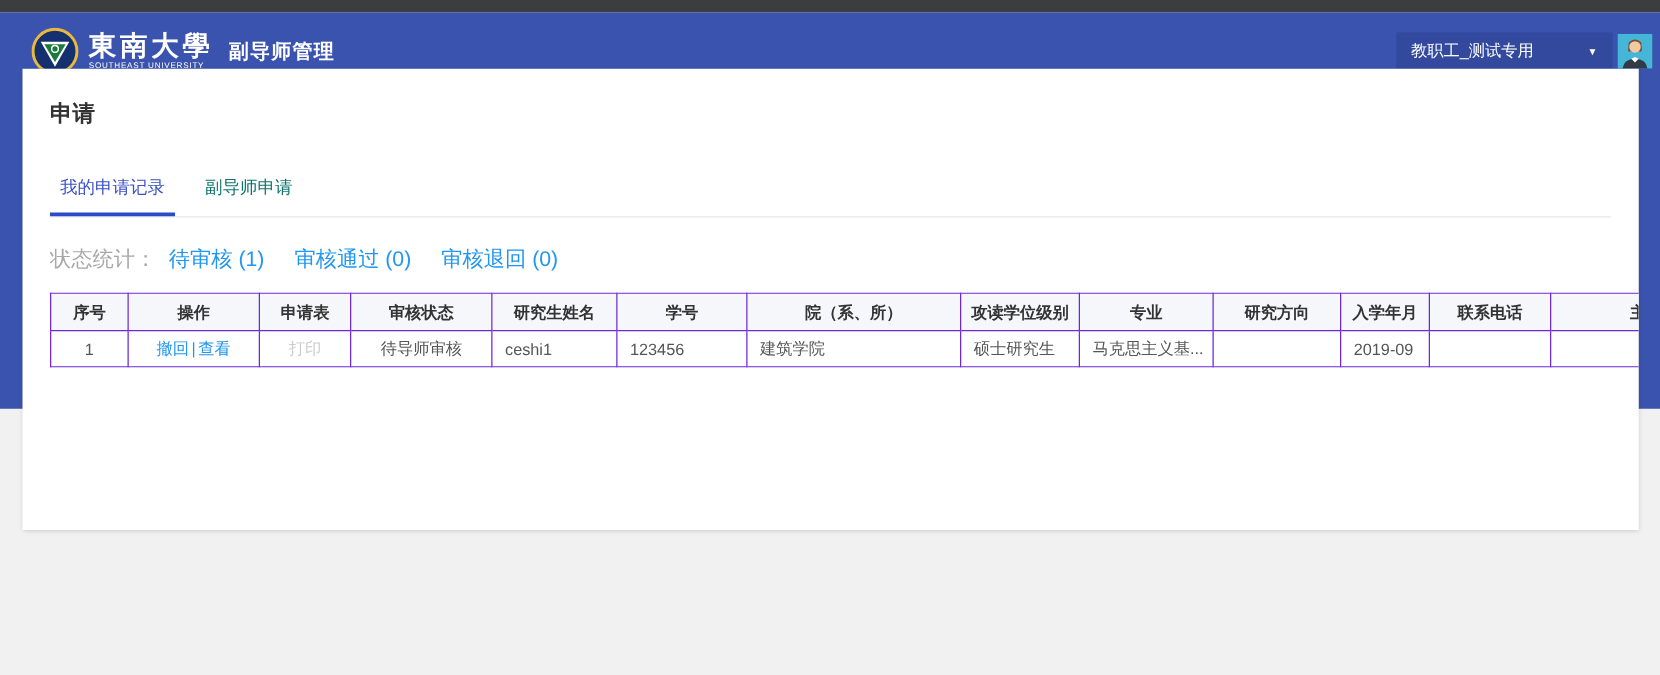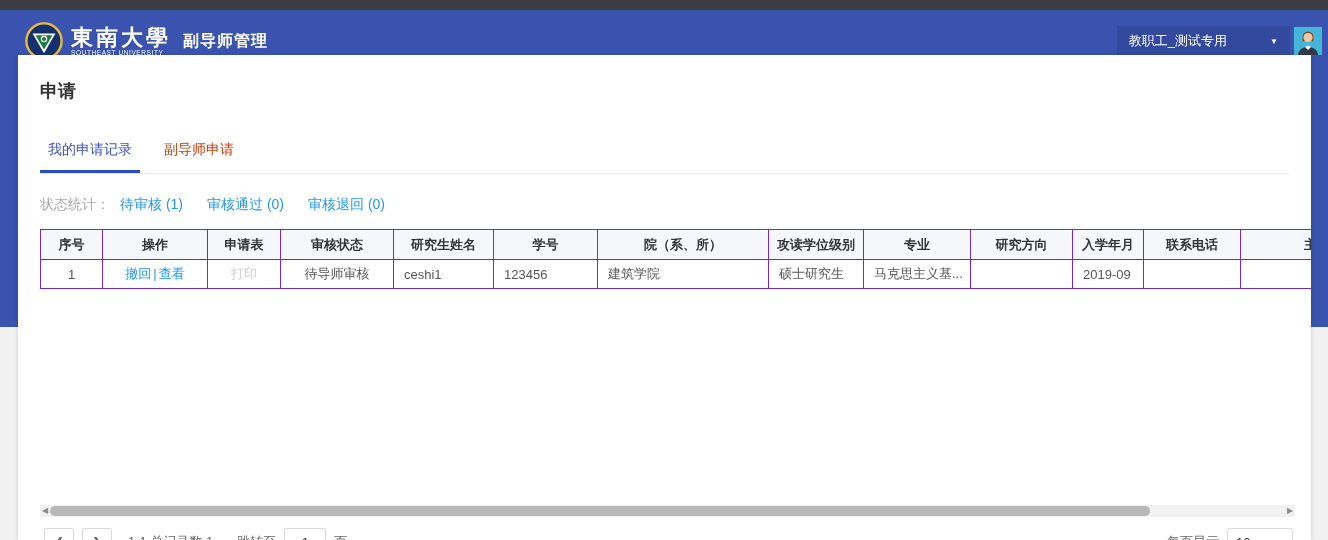--- a/index.html
+++ b/index.html
@@ -25,31 +25,31 @@
 
   .header-right { margin-left: auto; display: flex; align-items: center; margin-right: 4px; }
   .user-menu {
     background: #32499d; color: #fff; font-size: 13px;
     height: 30px; display: flex; align-items: center; padding: 0 12px; cursor: pointer; gap: 35px;
   }
   .user-menu .caret { font-size: 8px; margin-left: 8px; }
   .avatar { width: 28px; height: 28px; margin-left: 4px; margin-right: 2px; }
 
   .card {
-    position: absolute; top: 55px; left: 18px; width: 1293px; height: 485px;
+    position: absolute; top: 55px; left: 18px; width: 1293px; height: 369px;
     background: #fff; box-shadow: 0 1px 4px rgba(0,0,0,0.18);
     padding-top: 24px; overflow: hidden;
   }
   .page-title { font-size: 18px; font-weight: bold; color: #333; margin-left: 22px; }
 
   .tabs { margin: 38px 0 0 22px; display: flex; gap: 16px; border-bottom: 1px solid #e8e8e8; width: 1249px; }
-  .tab { font-size: 14px; padding: 0 8px 11px 8px; color: #c2410c; cursor: pointer; border-bottom: 3px solid transparent; }
+  .tab { font-size: 14px; padding: 0 8px 11px 8px; color: #0f766e; cursor: pointer; border-bottom: 3px solid transparent; }
   .tab.active { color: #3a52c4; border-bottom-color: #2b4bc8; }
 
-  .stats { margin: 22px 0 0 22px; font-size: 14px; display: flex; align-items: center; }
+  .stats { margin: 22px 0 0 22px; font-size: 17px; display: flex; align-items: center; }
   .stats-label { color: #a8a8a8; }
   .stat-link { color: #2196f3; margin-left: 24px; text-decoration: none; cursor: pointer; }
   .stat-link:first-of-type { margin-left: 10px; }
 
   .table-clip { margin: 15px 0 0 22px; width: 1271px; overflow: hidden; }
   table { border-collapse: collapse; table-layout: fixed; width: 1366px; font-size: 13px; }
   th, td { border: 1px solid #6d28d9; white-space: nowrap; overflow: hidden; }
   th { height: 30px; background: #f5f7fa; color: #333; font-weight: 600; text-align: center; }
   td { height: 29px; color: #555; text-align: left; padding-left: 10px; }
   td.center { text-align: center; padding-left: 0; }

